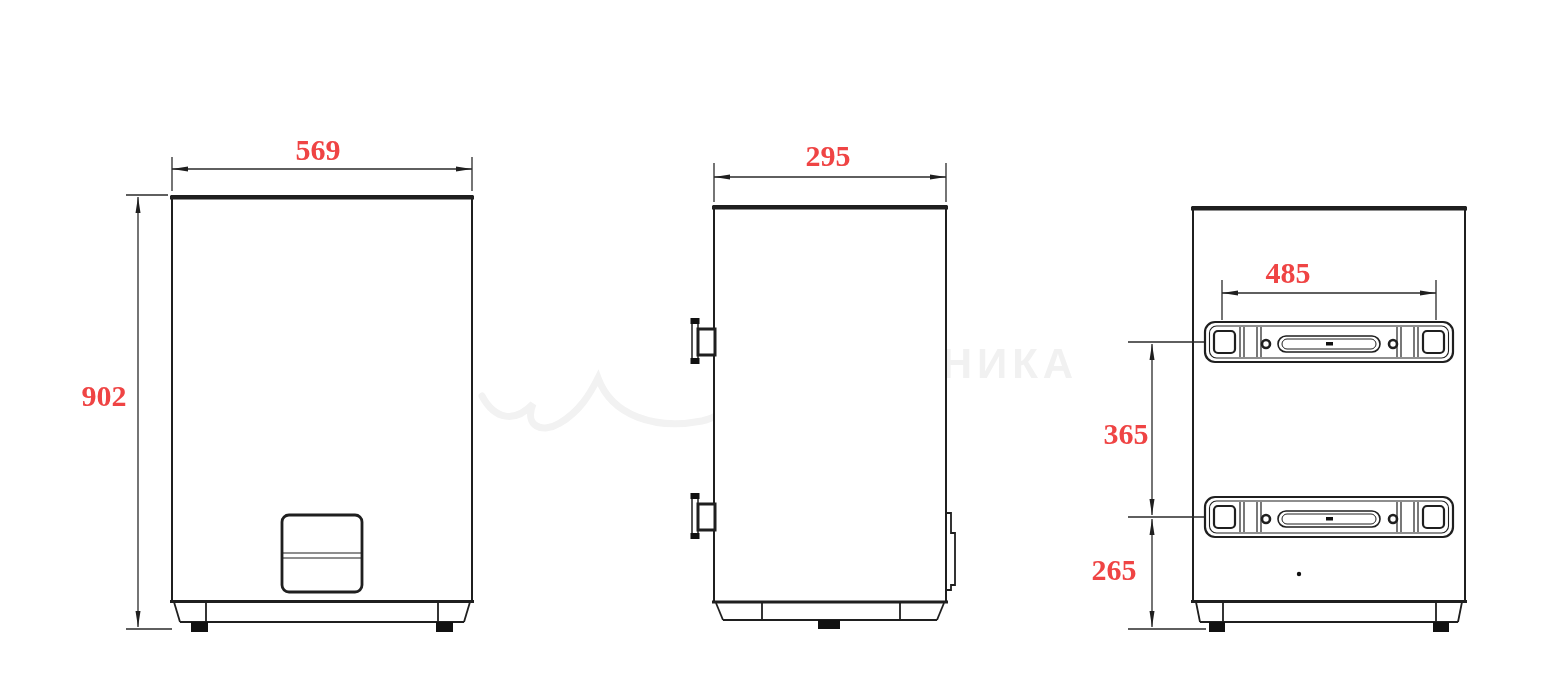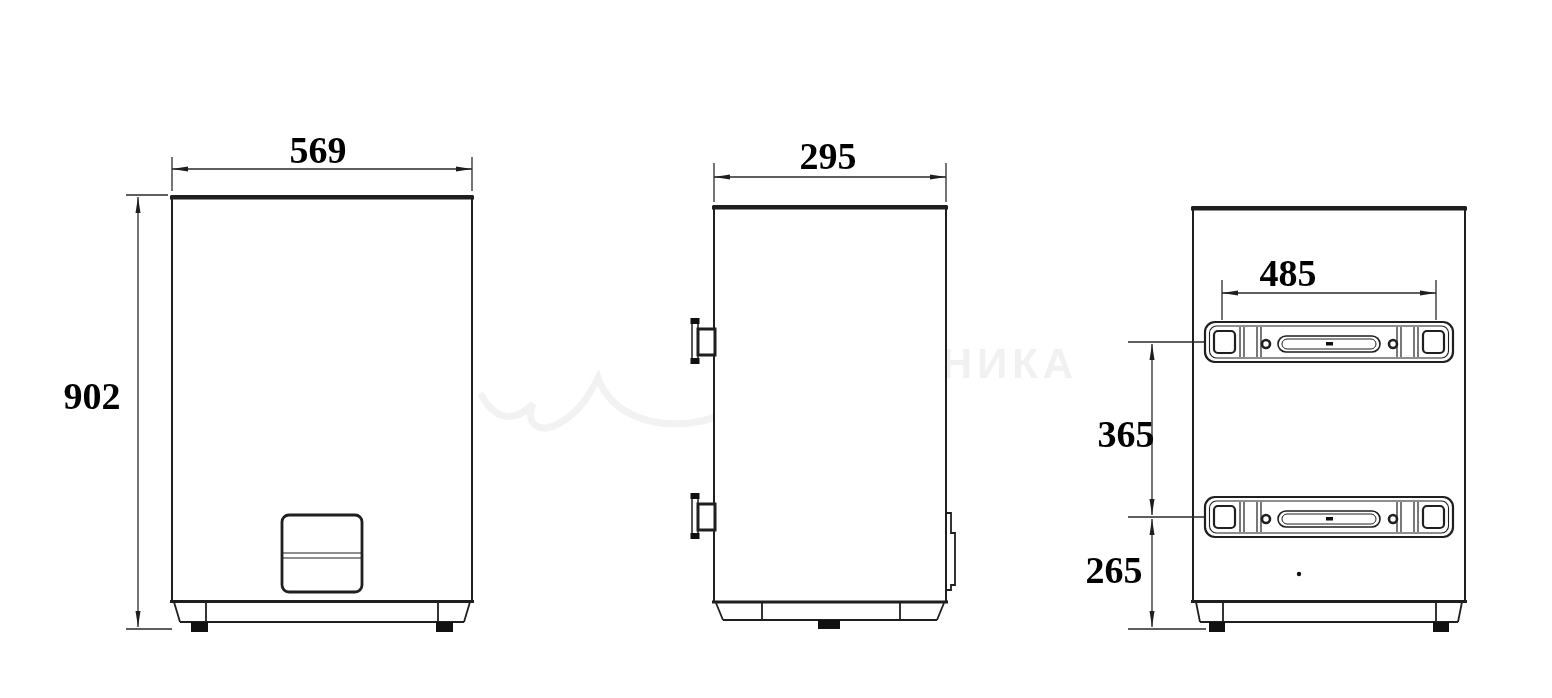--- a/index.html
+++ b/index.html
@@ -7,21 +7,21 @@
     position:relative;width:1552px;height:698px;background:#ffffff;
     overflow:hidden;font-family:"Liberation Serif", serif;
   }
   #stage svg{position:absolute;left:0;top:0;z-index:1;}
   .wm{
     position:absolute;z-index:0;color:#f1f1f1;font-family:"Liberation Sans", sans-serif;
     font-weight:bold;font-size:42px;letter-spacing:5px;white-space:nowrap;user-select:none;
   }
   .dim-label{
     position:absolute;z-index:2;transform:translate(-50%,-50%);
-    font-family:"Liberation Serif", serif;font-weight:700;font-size:38px;color:#000000;
+    font-family:"Liberation Serif", serif;font-weight:700;font-size:30px;color:#ef4444;
     white-space:nowrap;line-height:1;
   }
 </style>
 </head>
 <body>
 
 <div id="stage">
 
   <div class="wm" style="left:740px;top:340px;">САНТЕХНИКА</div>
   <div class="wm" style="left:740px;top:387px;">ОНЛАЙН</div>
@@ -179,18 +179,18 @@
       <line x1="1152" y1="344" x2="1152" y2="515" marker-start="url(#arr)" marker-end="url(#arr)"></line>
     </g>
 
     <g stroke="#2a2a2a" stroke-width="1.3">
       <line x1="1128" y1="629" x2="1206" y2="629"></line>
       <line x1="1152" y1="519" x2="1152" y2="627" marker-start="url(#arr)" marker-end="url(#arr)"></line>
     </g>
   </svg>
 
   <div class="dim-label" style="left:318px;top:150px;">569</div>
-  <div class="dim-label" style="left:92px;top:396px;font-family:Liberation Serif, serif;">902</div>
+  <div class="dim-label" style="left:104px;top:396px;font-family:Liberation Serif, serif;">902</div>
   <div class="dim-label" style="left:828px;top:156px;text-align:right;">295</div>
   <div class="dim-label" style="left:1288px;top:273px;">485</div>
   <div class="dim-label" style="left:1114px;top:434px;margin-left:12px;">365</div>
   <div class="dim-label" style="left:1114px;top:570px;">265</div>
 </div>
 
 </body></html>

